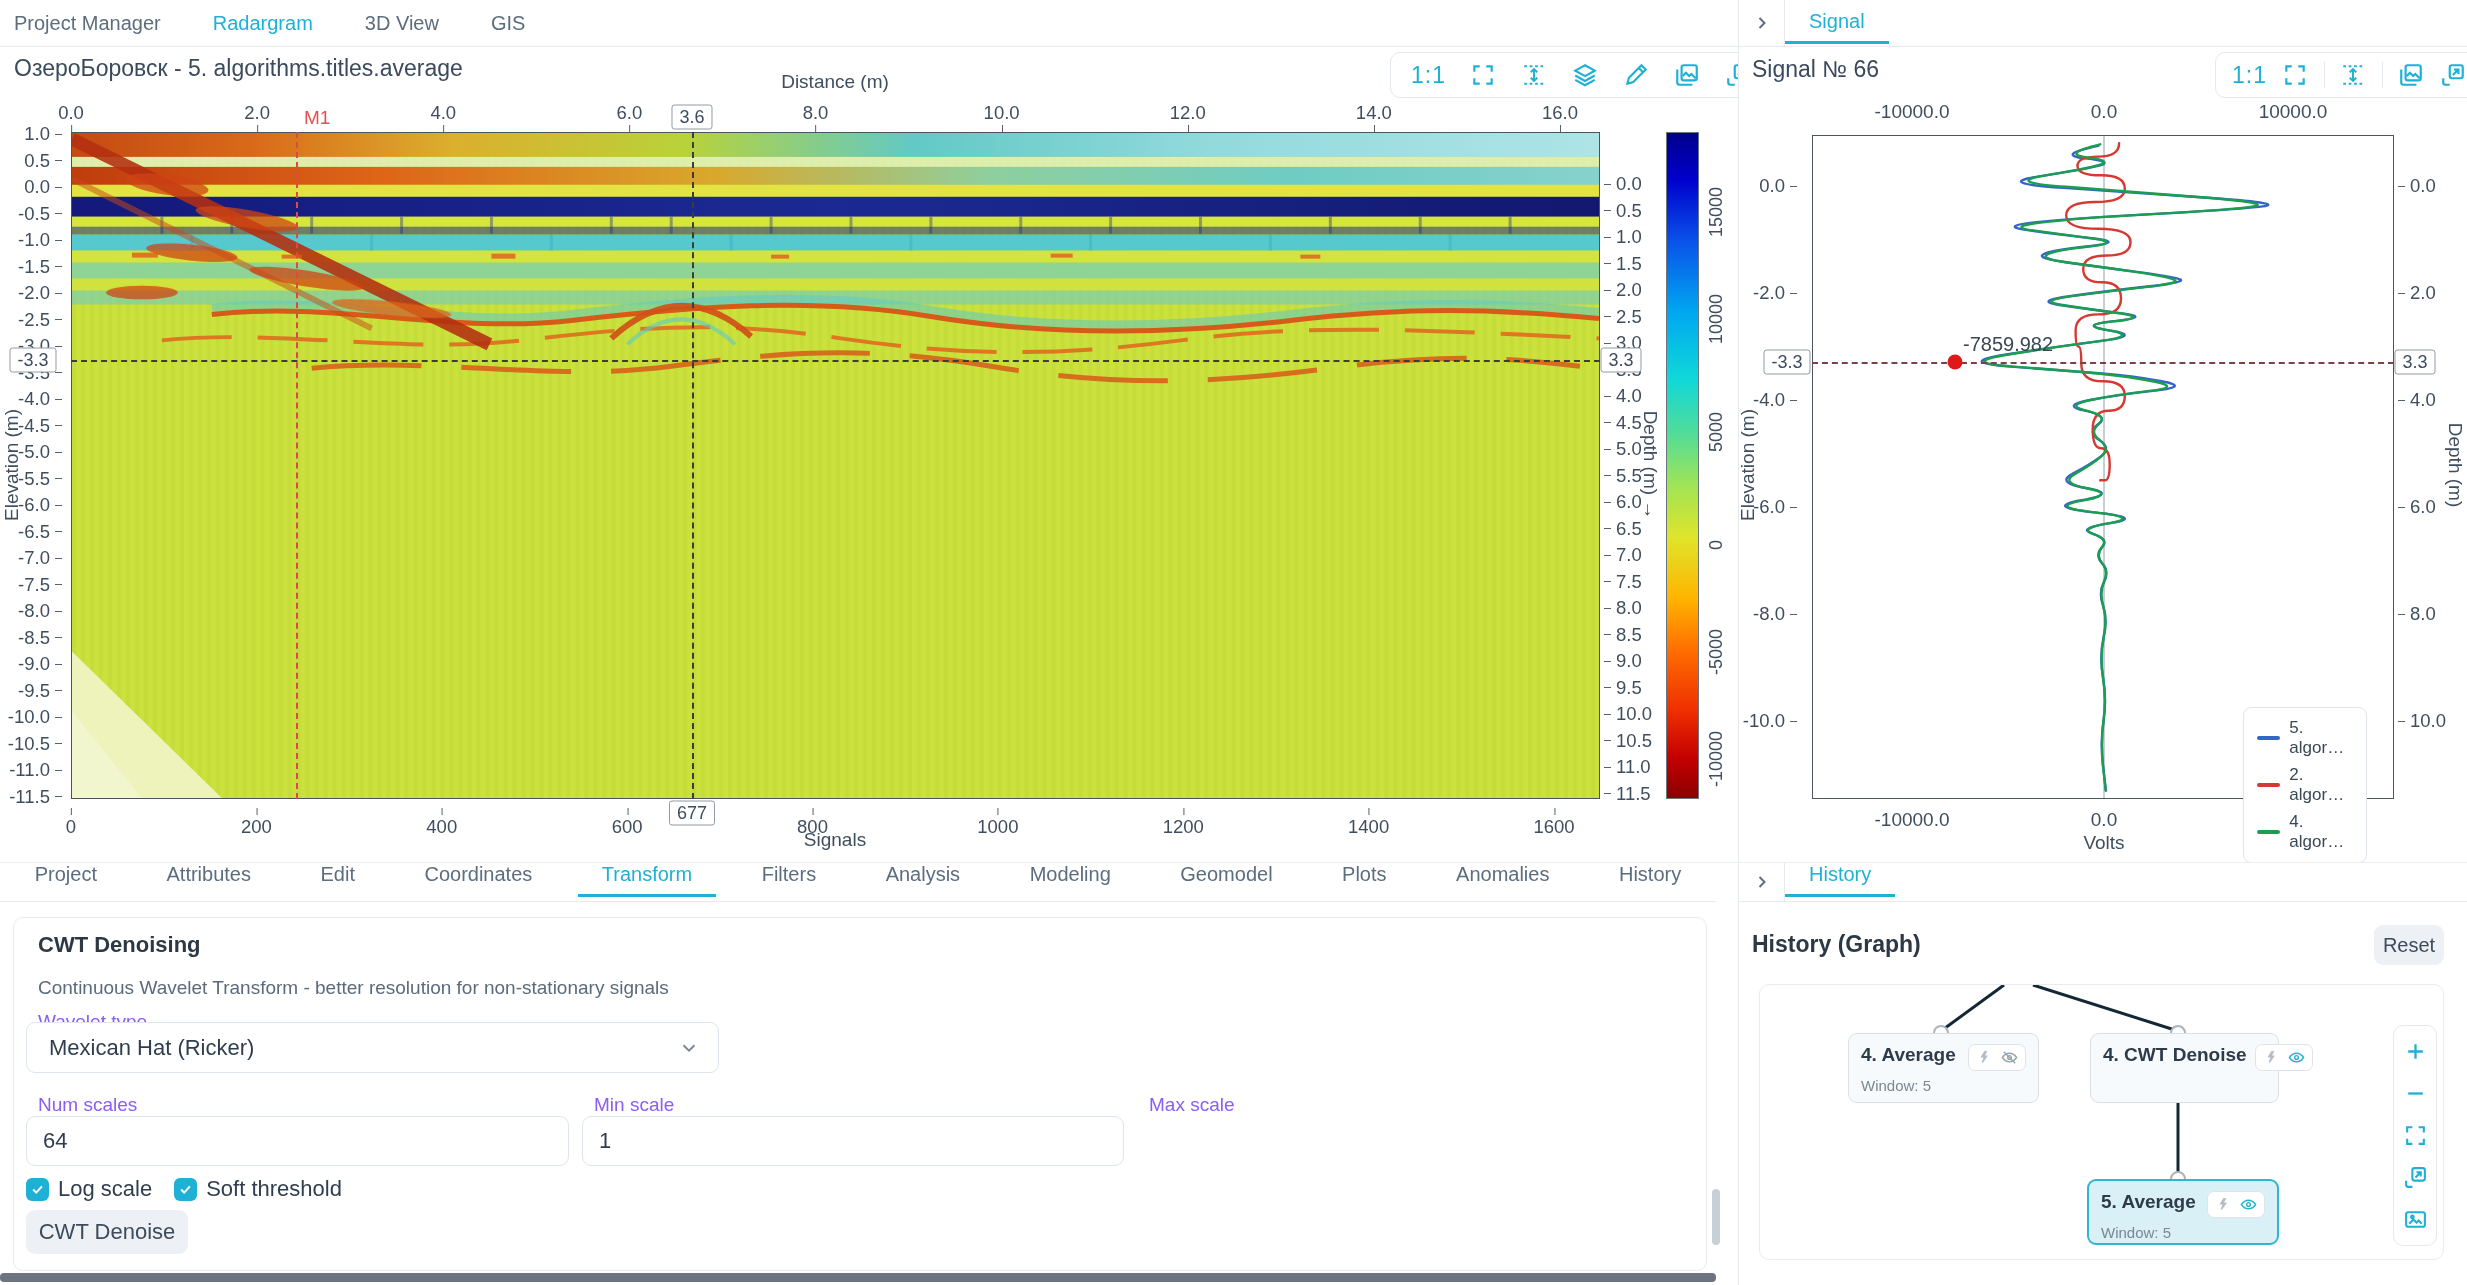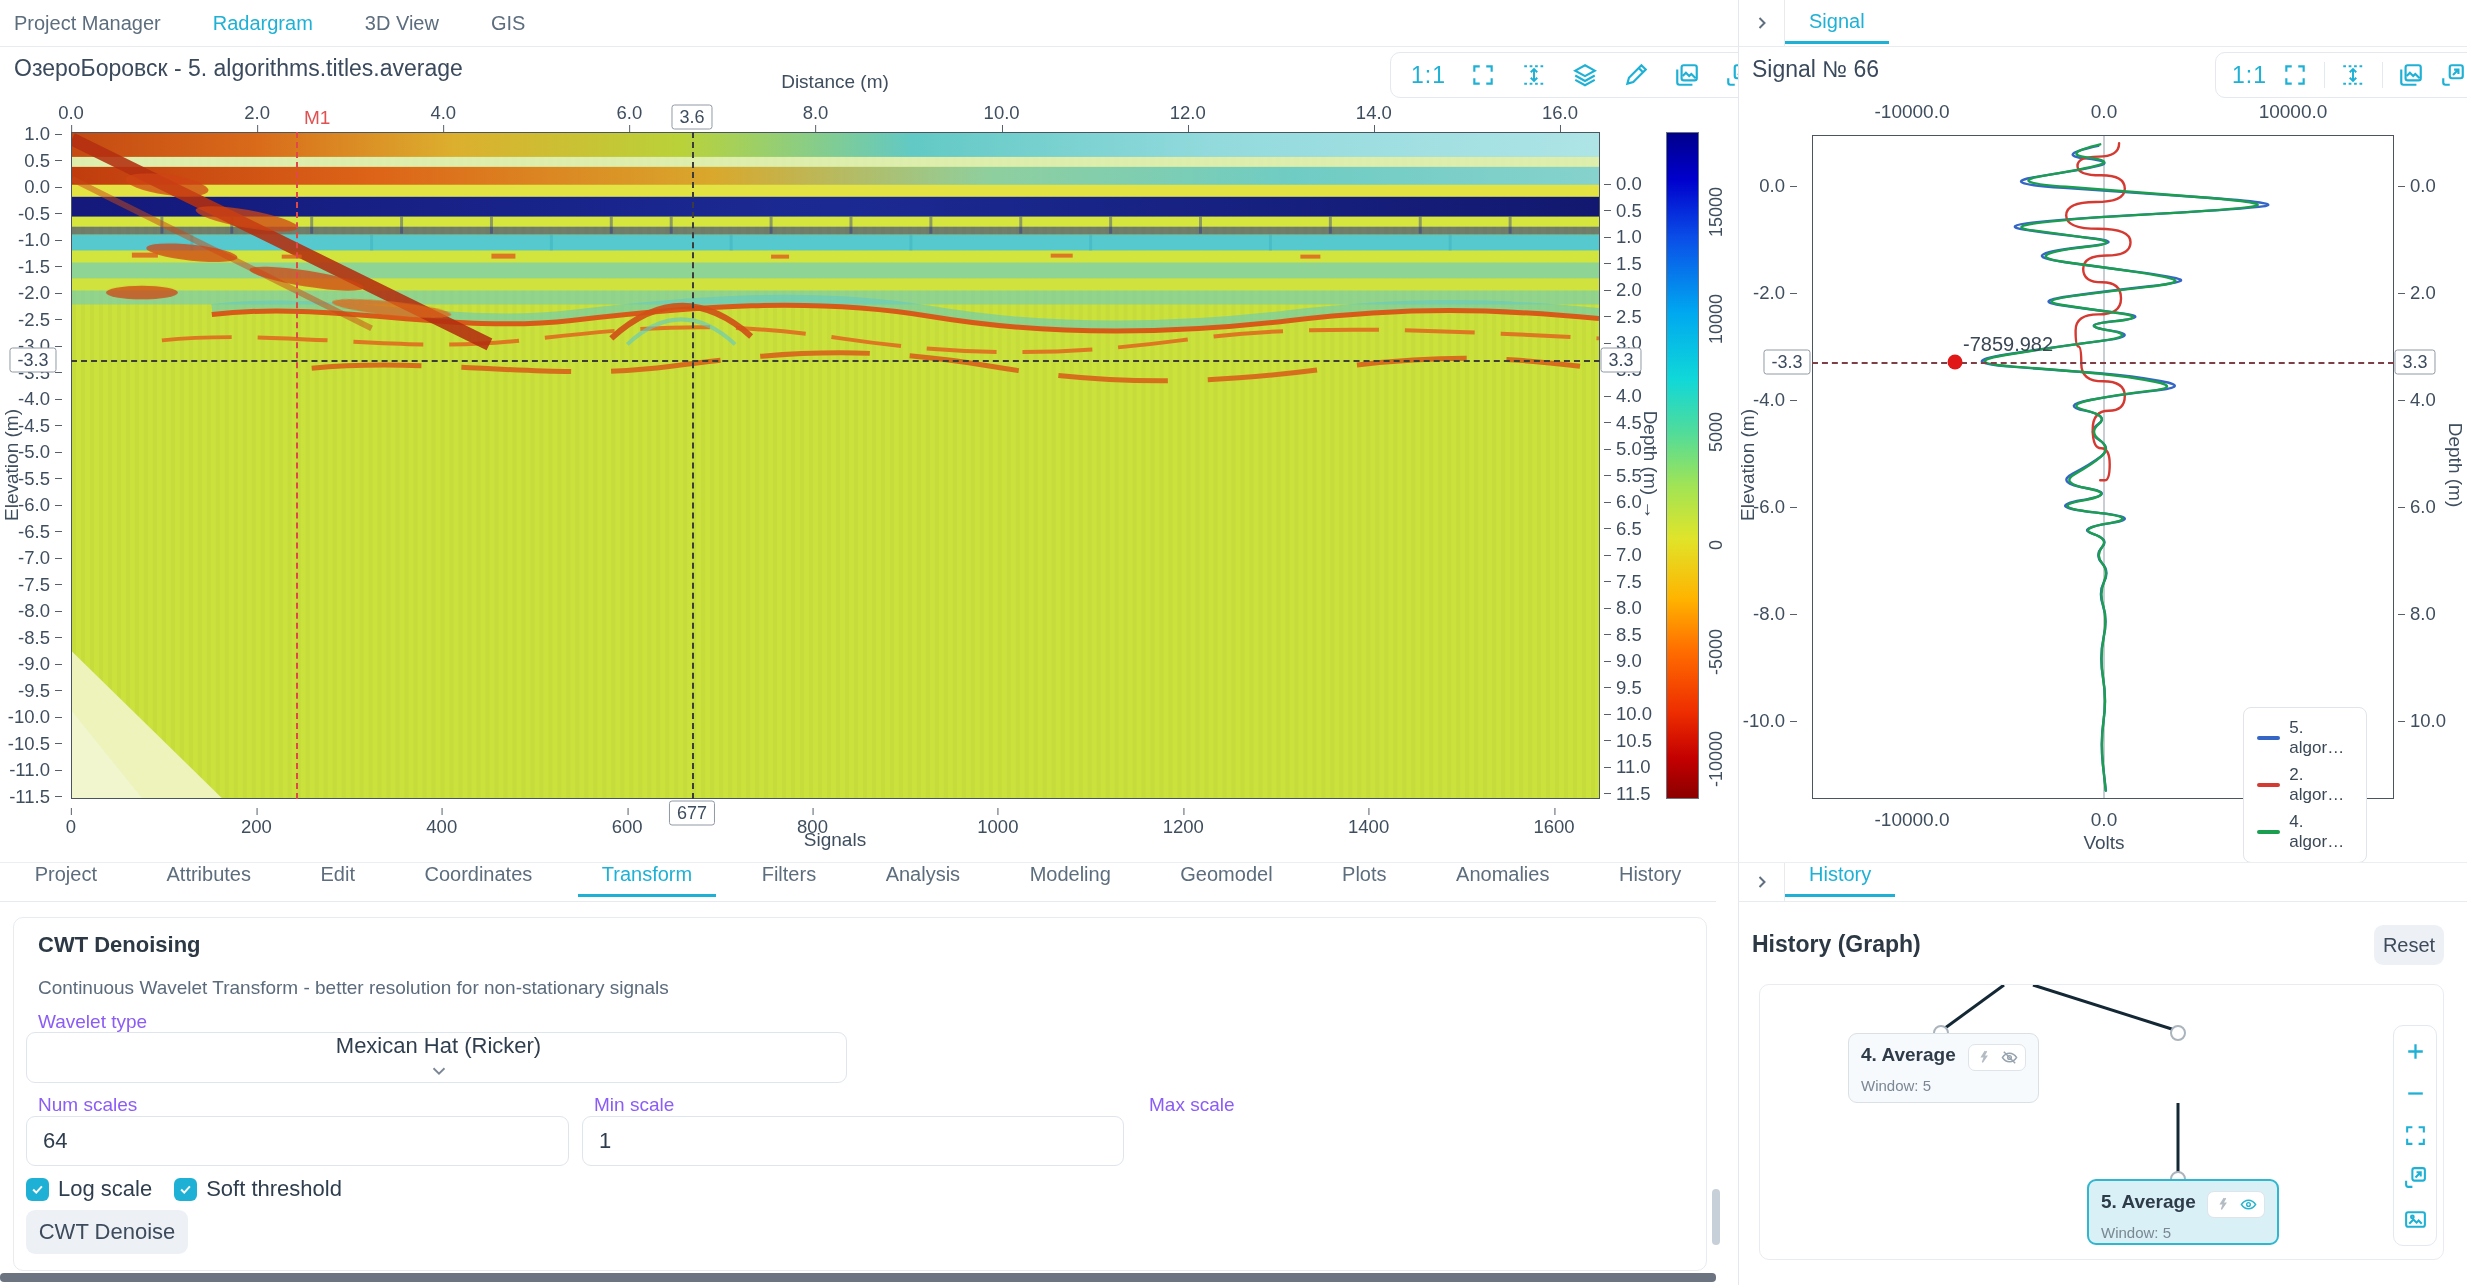--- a/index.html
+++ b/index.html
@@ -617,21 +617,21 @@
       <span class="tab">Geomodel</span>
       <span class="tab">Plots</span>
       <span class="tab">Anomalies</span>
       <span class="tab">History</span>
     </div>
 
     <div class="card" style="left:13px;top:54px;width:1694px;height:354px;">
       <h3>CWT Denoising</h3>
       <div class="desc">Continuous Wavelet Transform - better resolution for non-stationary signals</div>
       <div class="fld-label" style="left:24px;top:93px;">Wavelet type</div>
-      <div class="select" style="left:12px;top:114px;width:821px;height:51px;flex-direction:column;">
+      <div class="select" style="left:12px;top:104px;width:693px;height:51px;">
         <span>Mexican Hat (Ricker)</span>
         <svg viewBox="0 0 24 24" fill="none" stroke="currentColor" stroke-width="2">
             <path d="M6 9l6 6 6-6"></path>
           </svg>
       </div>
       <div class="fld-label" style="left:24px;top:176px;">Num scales</div>
       <div class="fld-label" style="left:580px;top:176px;">Min scale</div>
       <div class="fld-label" style="left:1135px;top:176px;">Max scale</div>
       <input class="inp" style="left: 12px; top: 198px; width: 543px; height: 50px;" value="64">
       <input class="inp" style="left: 568px; top: 198px; width: 542px; height: 50px;" value="1">
@@ -695,20 +695,35 @@
             <svg class="gray-eye" viewBox="0 0 24 24" fill="none" stroke="currentColor" stroke-width="2">
                 <path d="M2 12s4-6 10-6 10 6 10 6-4 6-10 6S2 12 2 12z"></path>
                 <circle cx="12" cy="12" r="2.6"></circle>
                 <path d="M4 4l16 16"></path>
               </svg>
           </span>
         </div>
         <div class="ns">Window: 5</div>
       </div>
 
+      <div class="node" style="left:330px;top:48px;width:189px;height:70px;">
+        <div class="nt-row">
+          <span class="nt">4. CWT Denoise</span>
+          <span class="chip">
+            <svg class="gray-ico" viewBox="0 0 24 24" fill="none" stroke="currentColor" stroke-width="2">
+                <path d="M13 3l-5 8h4l-3 8 6-9h-4l4-7"></path>
+              </svg>
+            <svg class="cyan-eye" viewBox="0 0 24 24" fill="none" stroke="currentColor" stroke-width="2">
+                <path d="M2 12s4-6 10-6 10 6 10 6-4 6-10 6S2 12 2 12z"></path>
+                <circle cx="12" cy="12" r="2.6"></circle>
+              </svg>
+          </span>
+        </div>
+        <div class="ns"></div>
+      </div>
 
       <div class="node sel" style="left:327px;top:194px;width:192px;height:66px;">
         <div class="nt-row">
           <span class="nt">5. Average</span>
           <span class="chip">
             <svg class="gray-ico" viewBox="0 0 24 24" fill="none" stroke="currentColor" stroke-width="2">
                 <path d="M13 3l-5 8h4l-3 8 6-9h-4l4-7"></path>
               </svg>
             <svg class="cyan-eye" viewBox="0 0 24 24" fill="none" stroke="currentColor" stroke-width="2">
                 <path d="M2 12s4-6 10-6 10 6 10 6-4 6-10 6S2 12 2 12z"></path>

